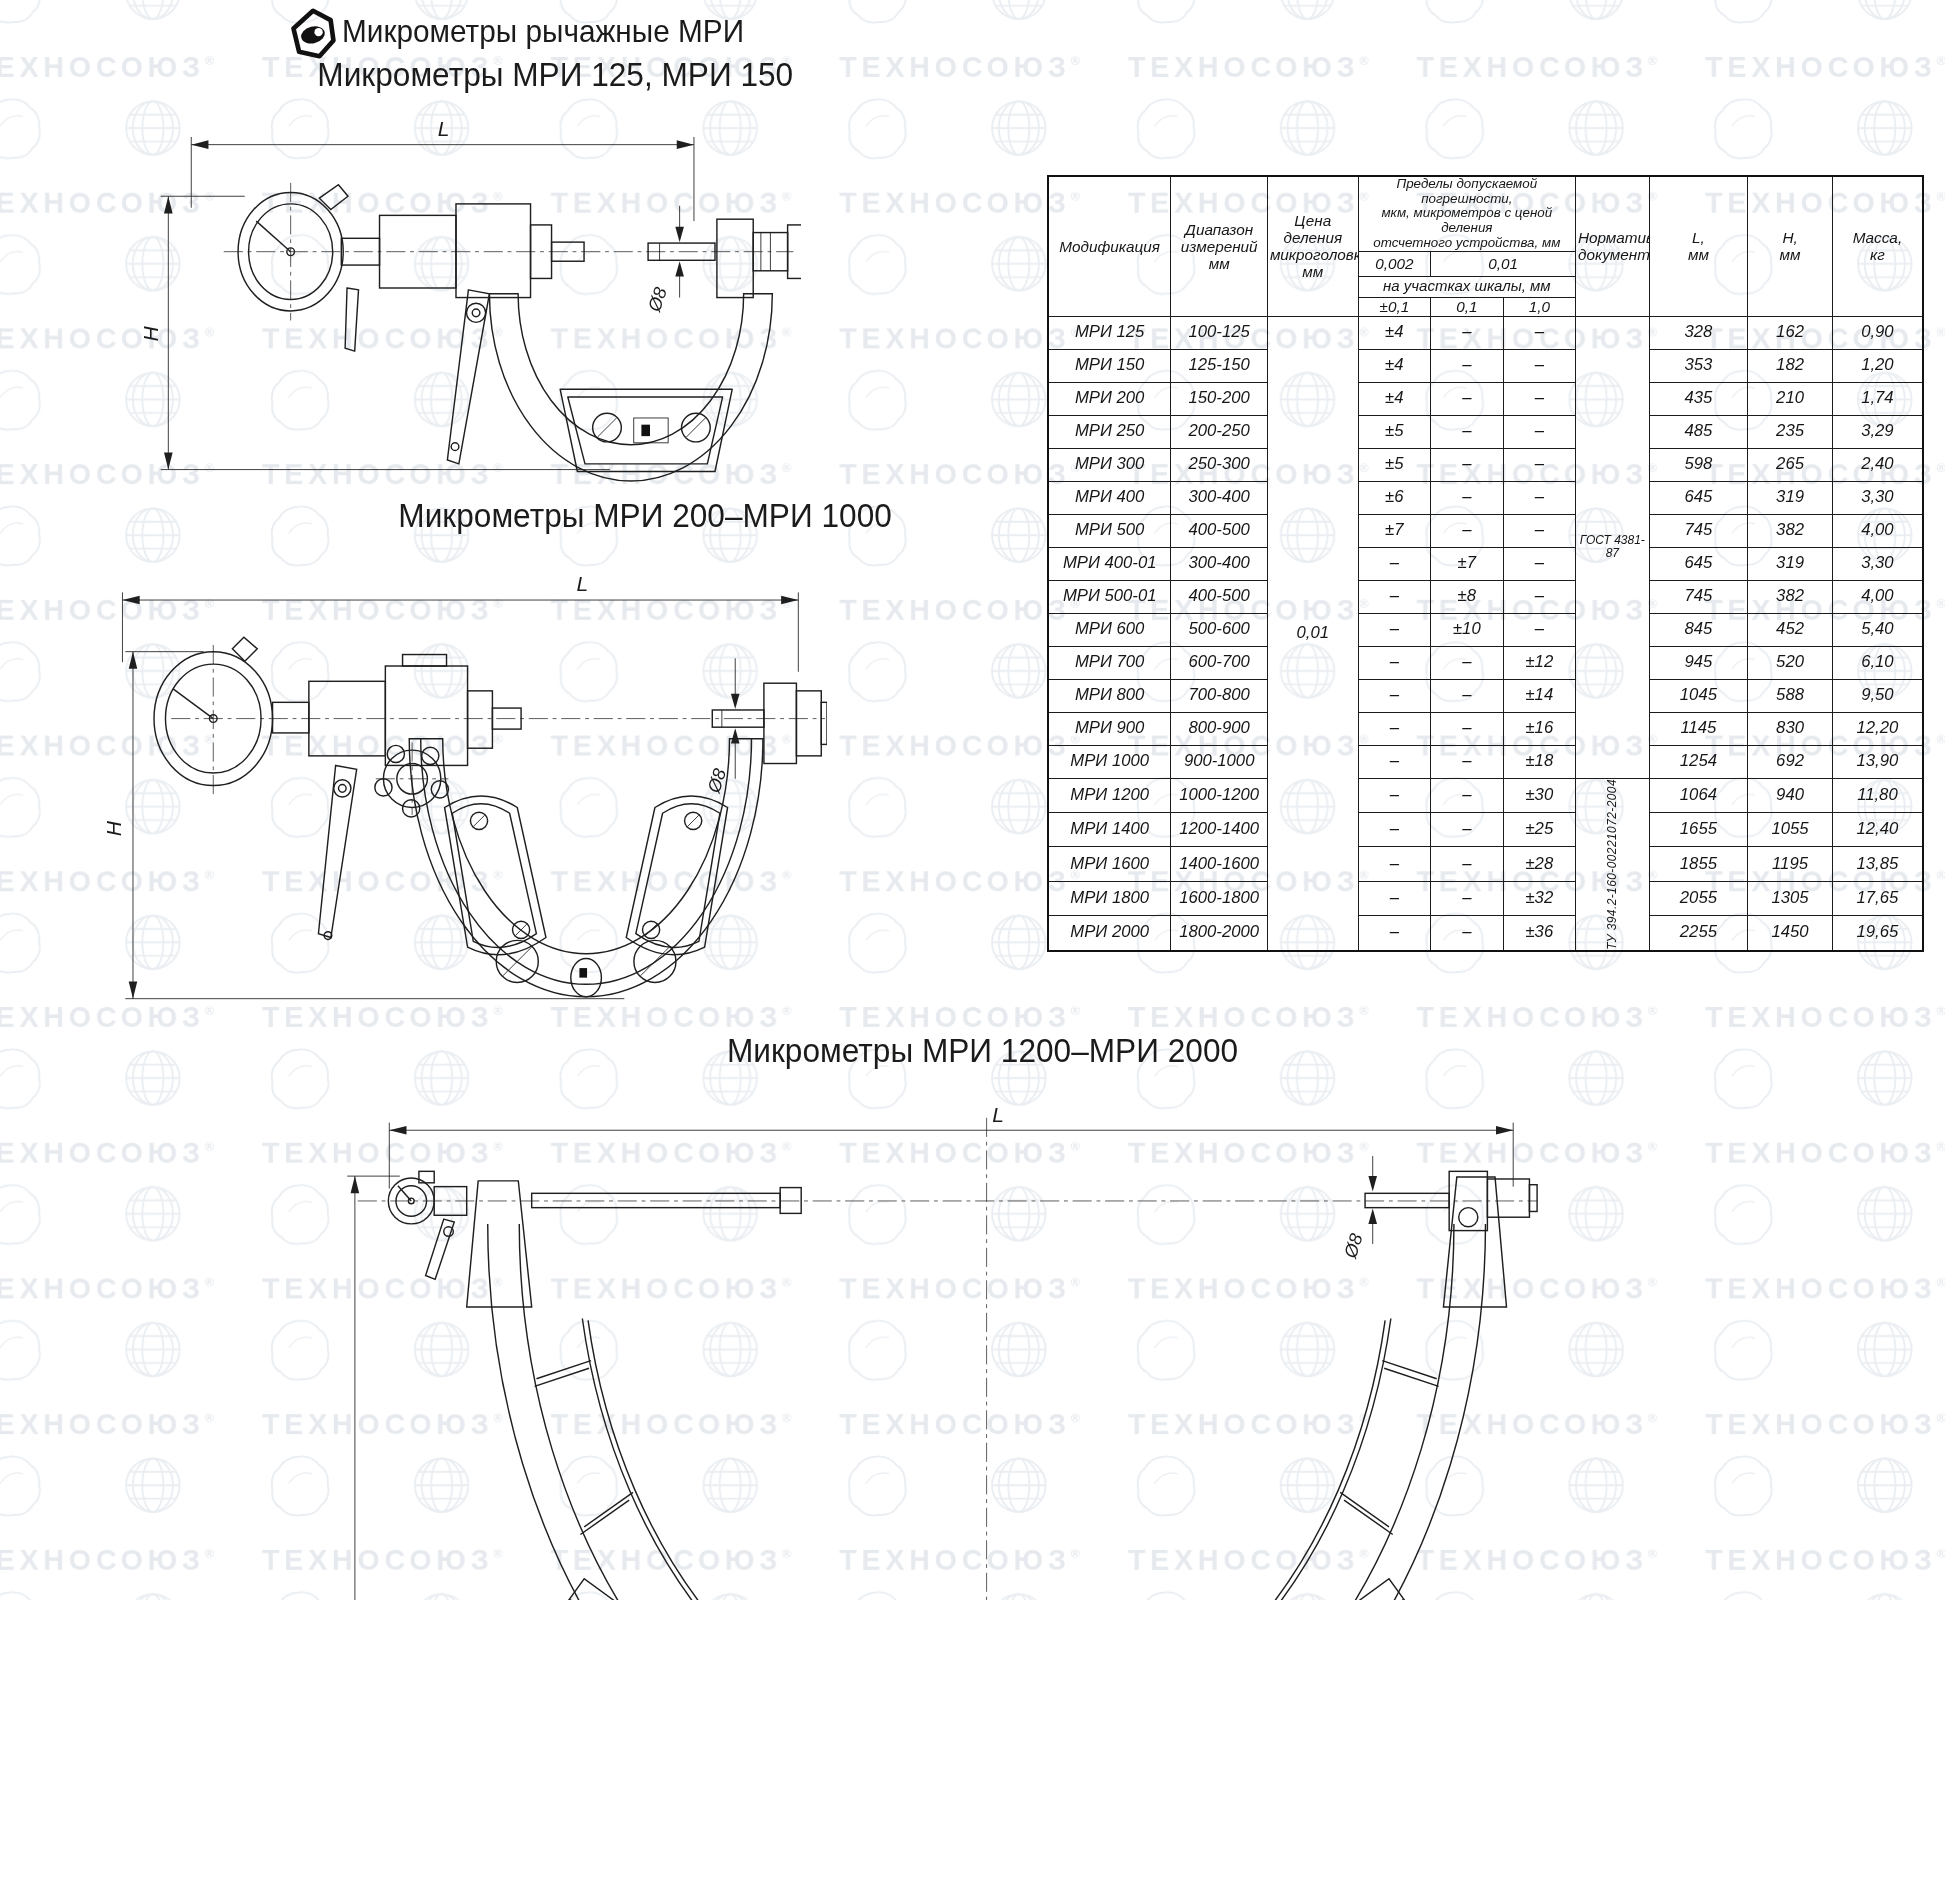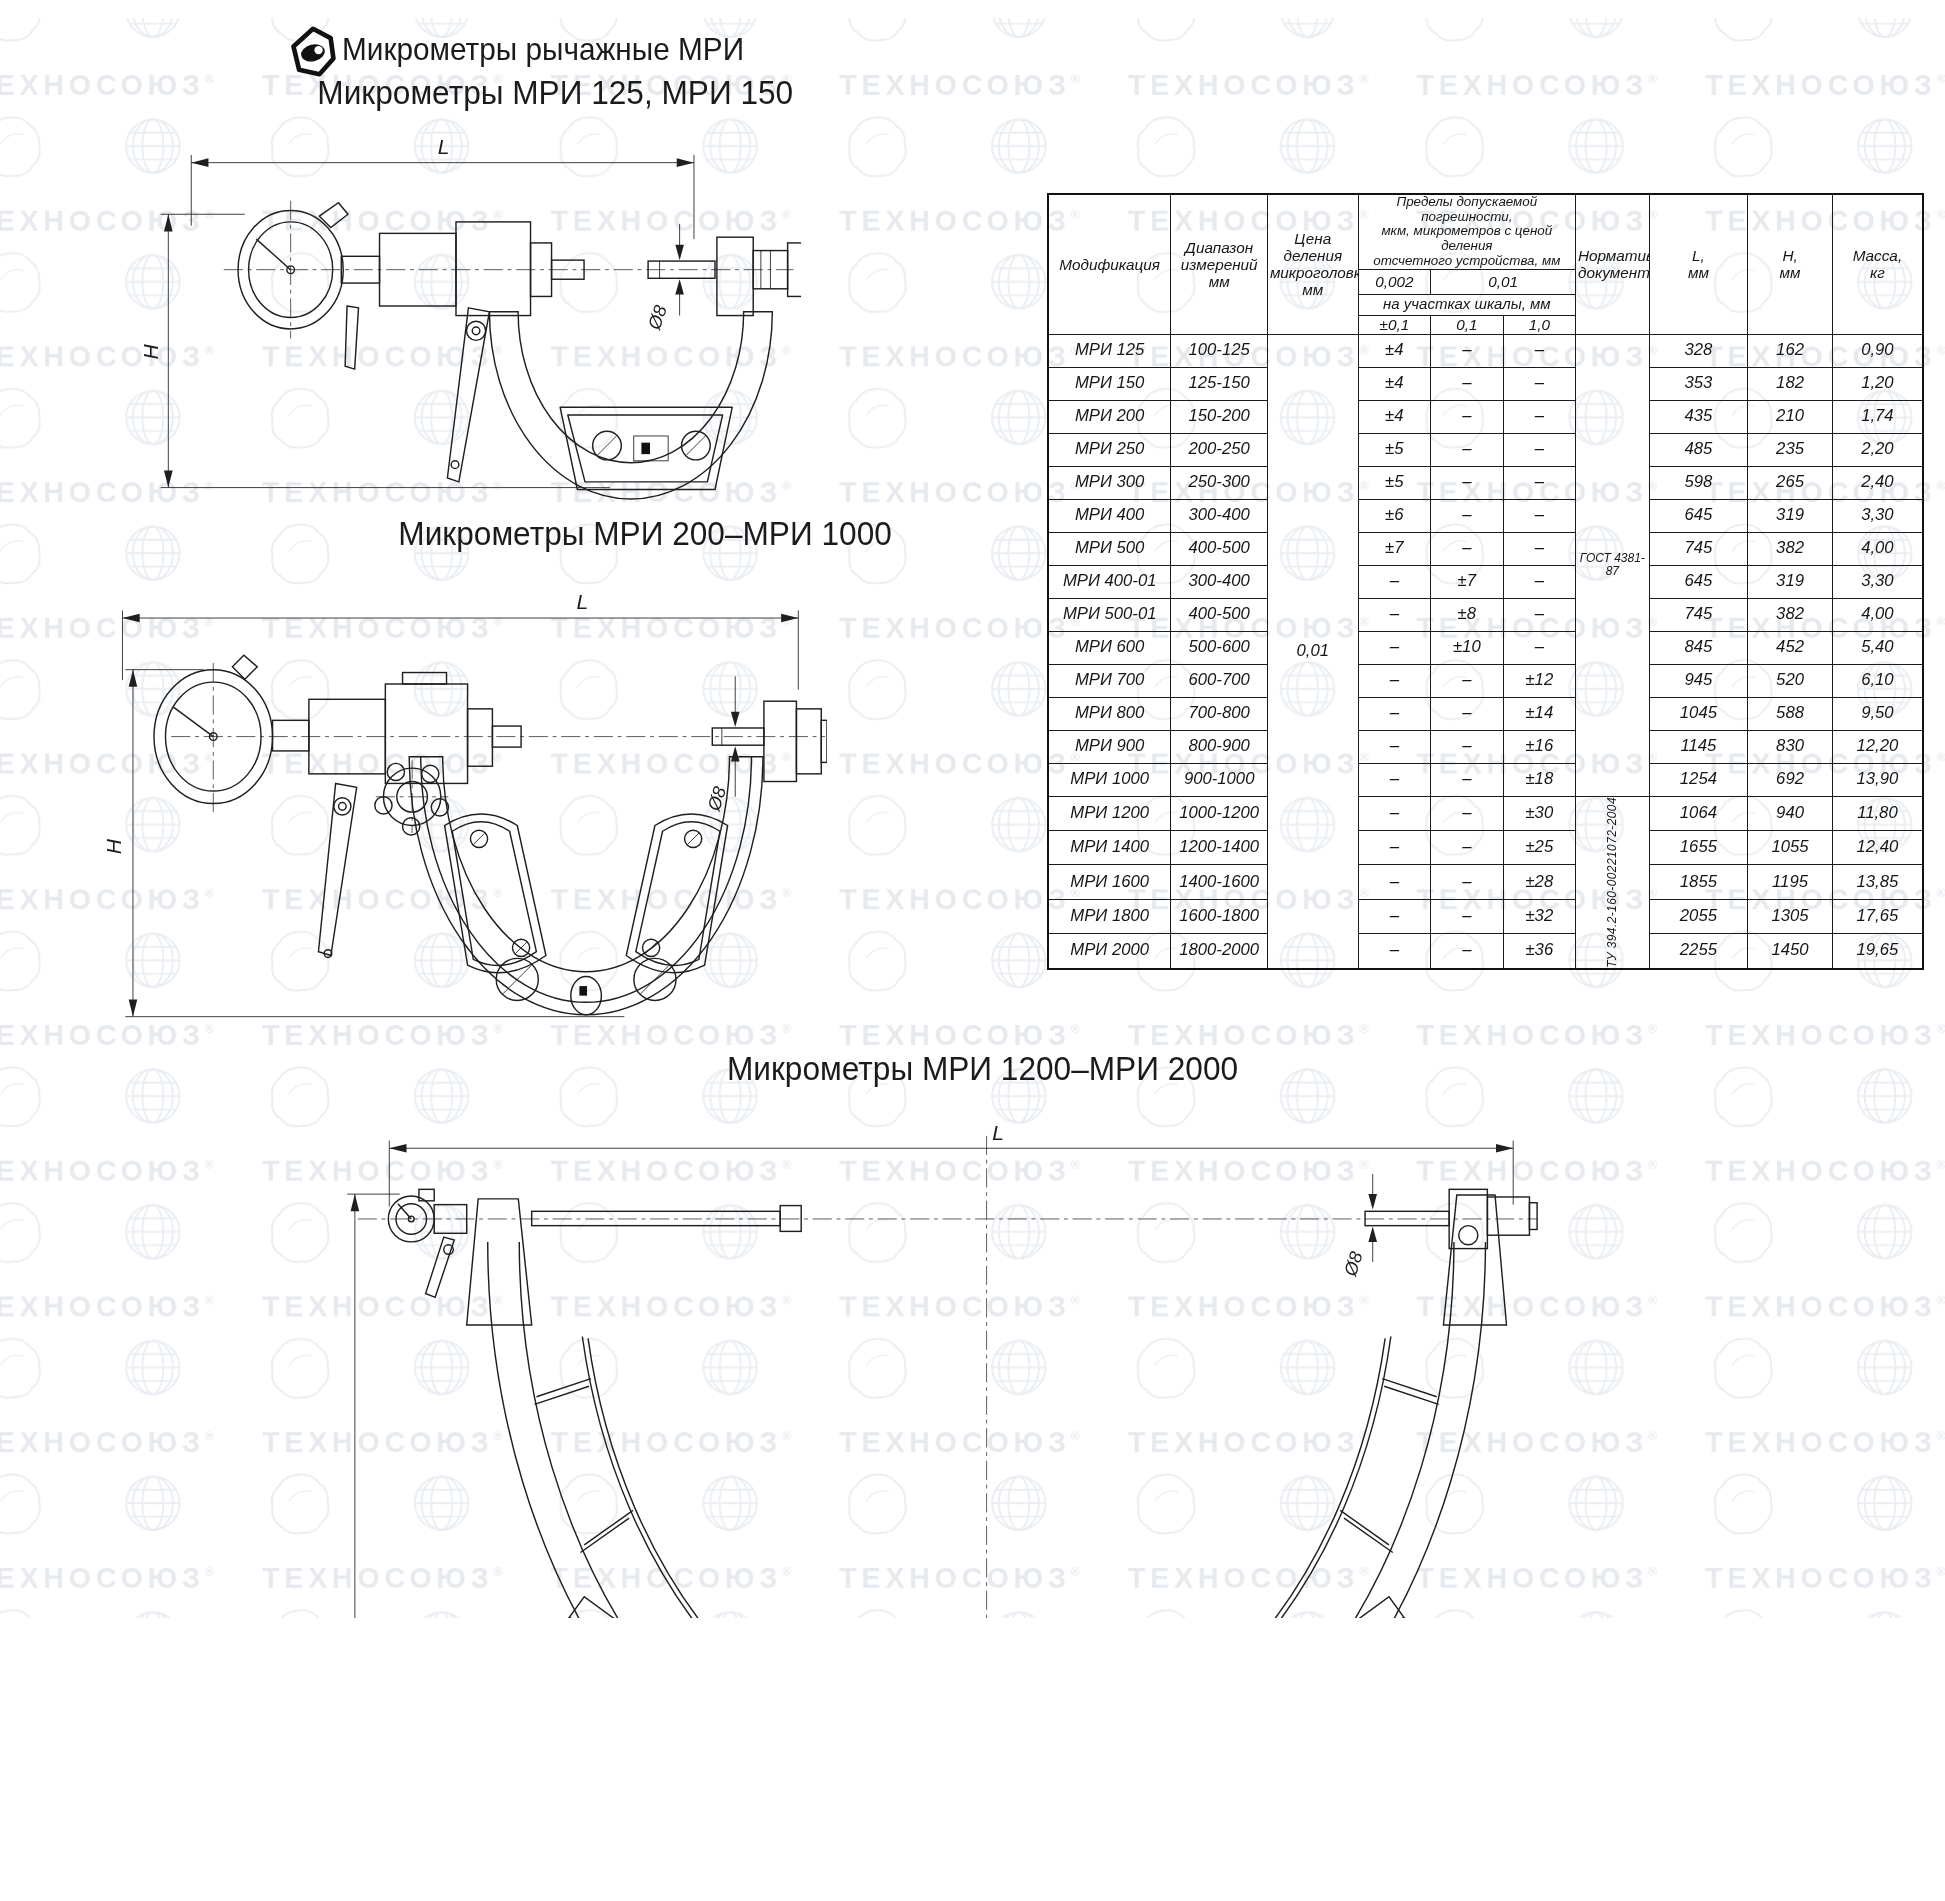--- a/index.html
+++ b/index.html
@@ -1,17 +1,17 @@
 <!DOCTYPE html>
 <html><head>
 <meta charset="utf-8">
 <style>
   html,body{margin:0;padding:0;background:#fff;}
   .page{position:relative;width:1945px;height:1600px;background:#ffffff;overflow:hidden;
-        font-family:"Liberation Sans",sans-serif;color:#1c1c1c;margin-top:18px;}
+        font-family:"Liberation Sans",sans-serif;color:#1c1c1c;}
   svg.layer{position:absolute;left:0;top:0;}
   
   .gtitle{position:absolute;text-align:center;white-space:nowrap;color:#1b1b1b;
           transform:scaleX(.93);transform-origin:center;}
   .t-main{left:330px;top:13.4px;width:344px;font-size:32px;}
   .t-sub{left:304px;top:55px;width:382px;font-size:34px;}
   .t-d2{left:385px;top:496px;width:382px;font-size:34px;}
   .t-d3{left:713px;top:1031px;width:401px;font-size:34px;}
   .logo-box{position:absolute;left:290px;top:7.6px;width:46px;height:52px;}
   
@@ -434,21 +434,21 @@
             <td>1,74</td>
           </tr>
           <tr>
             <td>МРИ 250</td>
             <td>200-250</td>
             <td>±5</td>
             <td>–</td>
             <td>–</td>
             <td>485</td>
             <td>235</td>
-            <td>2,20</td>
+            <td>3,29</td>
           </tr>
           <tr>
             <td>МРИ 300</td>
             <td>250-300</td>
             <td>±5</td>
             <td>–</td>
             <td>–</td>
             <td>598</td>
             <td>265</td>
             <td>2,40</td>

